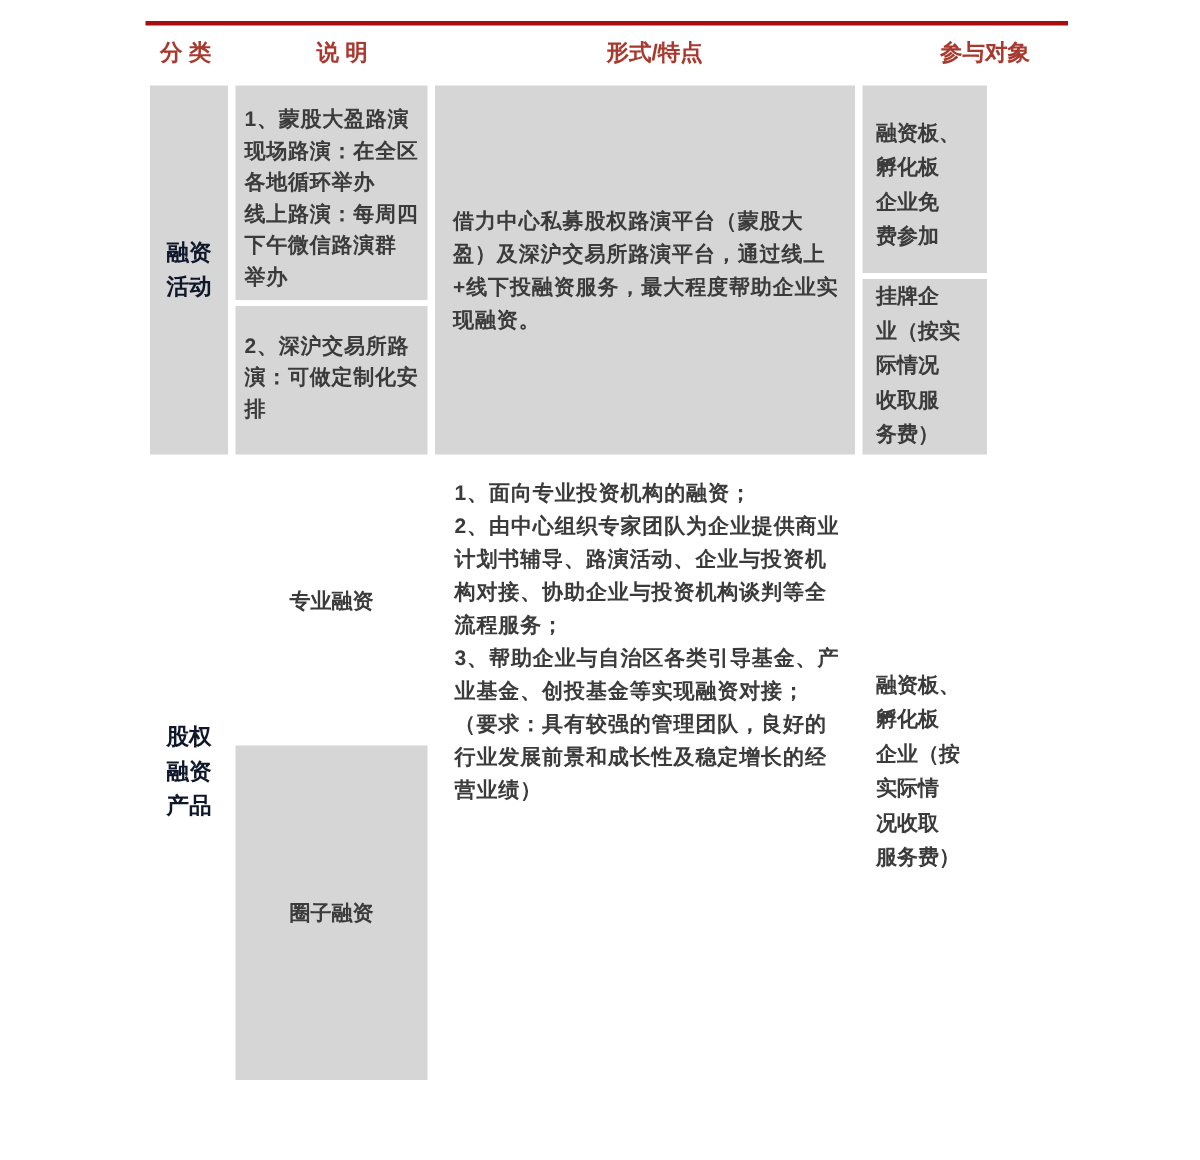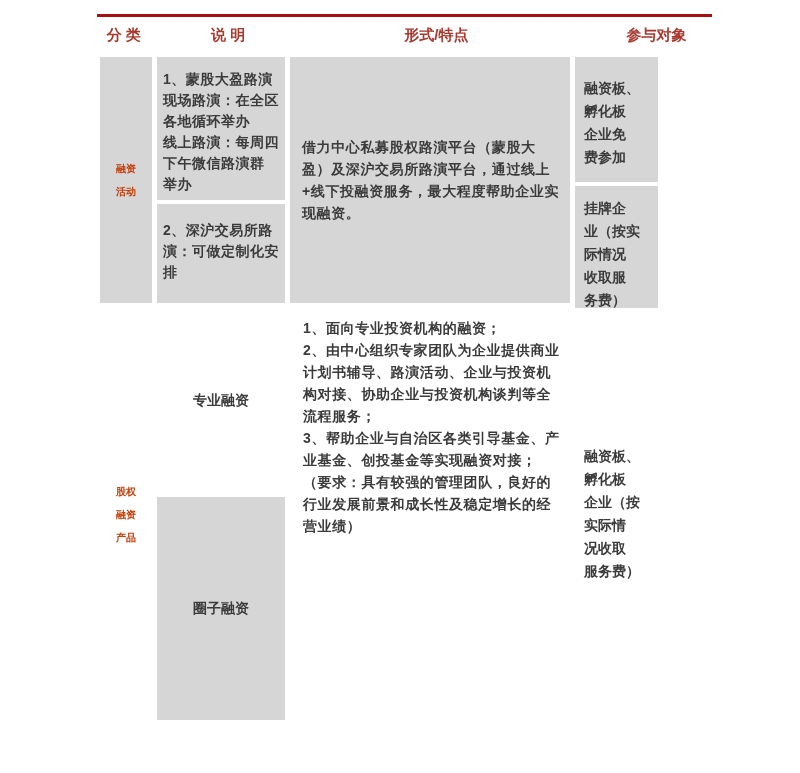--- a/index.html
+++ b/index.html
@@ -29,21 +29,21 @@
   .rg{display:flex;gap:5px;}
   .rg1{height:246px;}
   .rg2{height:412px;}
   .col{display:flex;flex-direction:column;gap:4px;}
   .c1{width:52px}.c2{width:128px}.c3{width:280px}.c4{width:83px}
   .cell{background:#d6d6d6;box-sizing:border-box;}
   .cell.white{background:#ffffff;}
   .grow{flex:1 1 auto;}
   .cat{
     display:flex;align-items:center;justify-content:center;
-    color:#c2410c;font-size:10px;line-height:23px;
+    color:#0f172a;font-size:15px;line-height:23px;
     white-space:pre-line;text-align:center;flex:1 1 auto;
   }
   .desc{
     padding:12px 3px 0 6px;line-height:21px;white-space:pre-line;
     letter-spacing:0.5px;
   }
   .desc.second{padding-top:16px;}
   .feat-center{
     display:flex;align-items:center;
     padding:0 10px 0 12px;line-height:22px;letter-spacing:0.6px;
@@ -52,21 +52,21 @@
     display:flex;align-items:center;justify-content:center;
     text-align:left;
   }
   .feat{
     padding:9px 8px 0 13px;line-height:22px;white-space:pre-line;
     letter-spacing:0.6px;
   }
   .part{
     padding:20px 2px 0 9px;line-height:23px;white-space:pre-line;
   }
-  .part.second{padding-top:11px;}
+  .part.second{padding-top:0;}
   .part.centered{
     display:flex;flex-direction:column;justify-content:center;
     padding-top:0;flex:1 1 auto;
   }
   .h143{height:143px;flex:0 0 auto;}
   .h125{height:125px;flex:0 0 auto;}
   .h185{height:185px;flex:0 0 auto;}
 </style>
 </head>
 <body>

